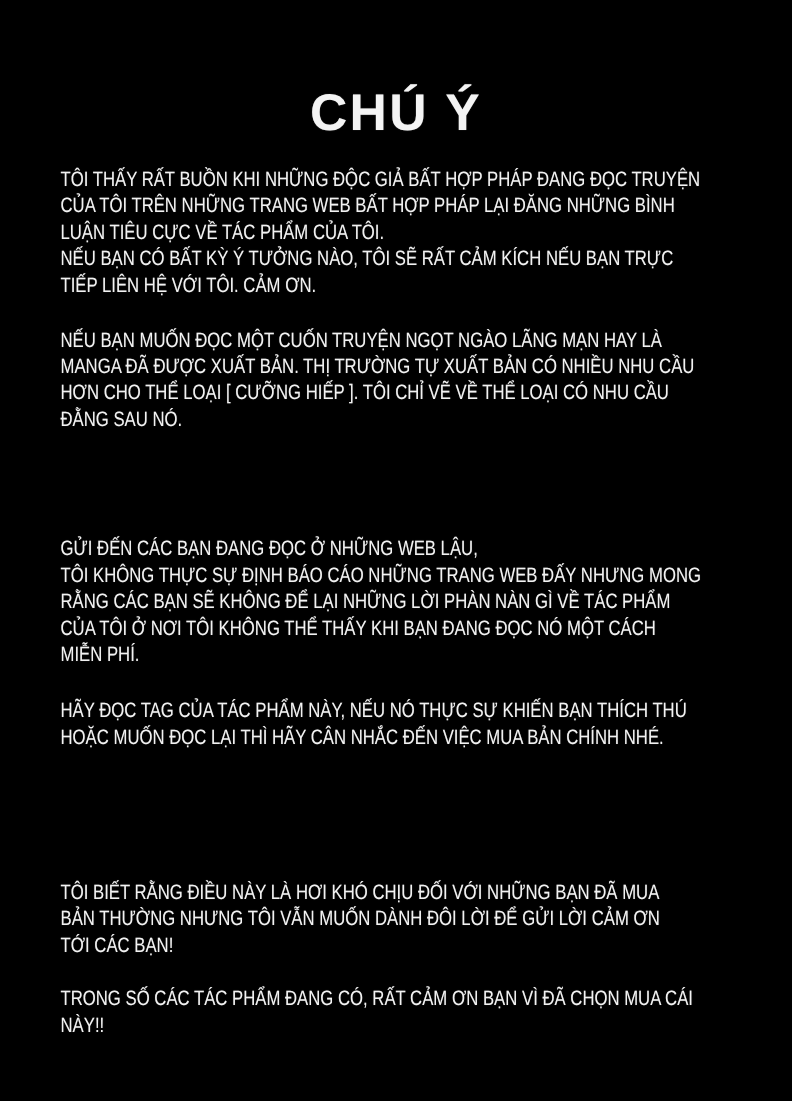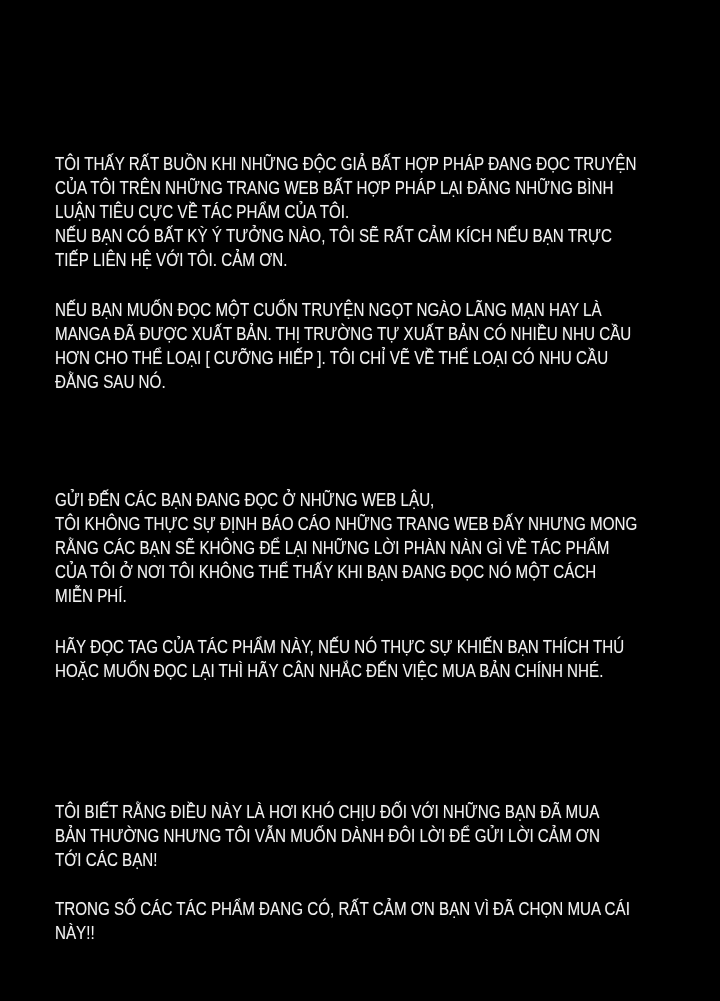--- a/index.html
+++ b/index.html
@@ -49,20 +49,21 @@
   .p3 { top: 488px; }
   .p4 { top: 635px; }
   .p5 { top: 800px; }
   .p6 { top: 897px; }
 </style>
 </head>
 <body>
 
 <div class="page">
 
+  <h1 class="title">CHÚ Ý</h1>
 
   <div class="para p1">
     <div class="line">TÔI THẤY RẤT BUỒN KHI NHỮNG ĐỘC GIẢ BẤT HỢP PHÁP ĐANG ĐỌC TRUYỆN</div>
     <div class="line">CỦA TÔI TRÊN NHỮNG TRANG WEB BẤT HỢP PHÁP LẠI ĐĂNG NHỮNG BÌNH</div>
     <div class="line">LUẬN TIÊU CỰC VỀ TÁC PHẨM CỦA TÔI.</div>
     <div class="line">NẾU BẠN CÓ BẤT KỲ Ý TƯỞNG NÀO, TÔI SẼ RẤT CẢM KÍCH NẾU BẠN TRỰC</div>
     <div class="line">TIẾP LIÊN HỆ VỚI TÔI. CẢM ƠN.</div>
   </div>
 
   <div class="para p2">

